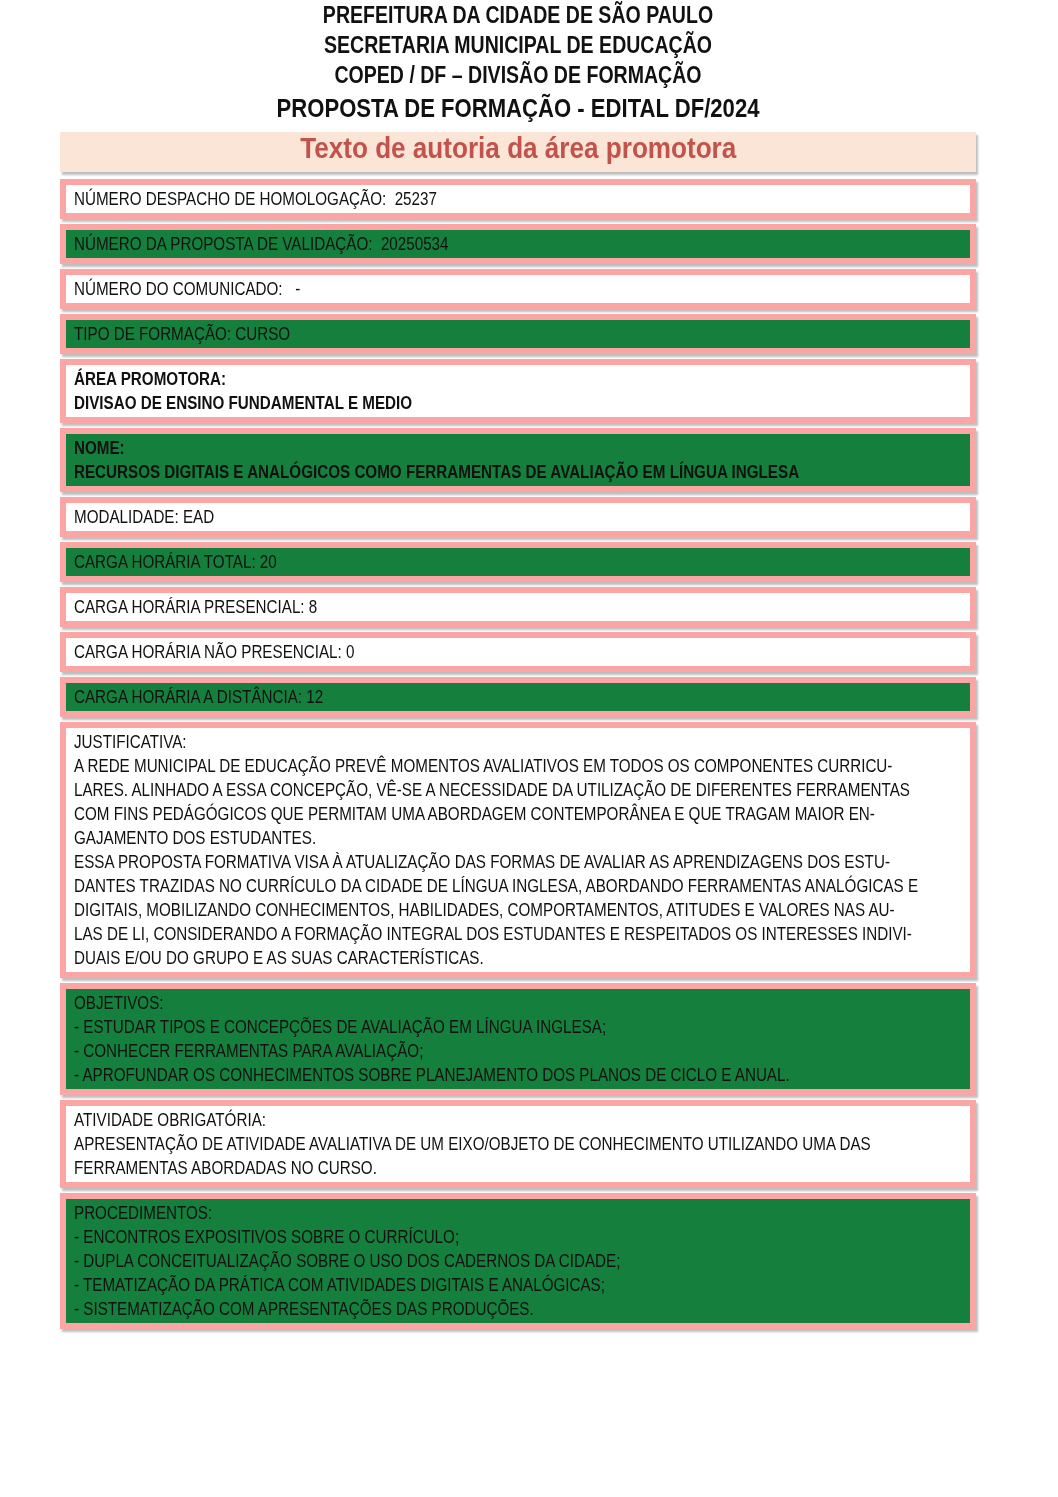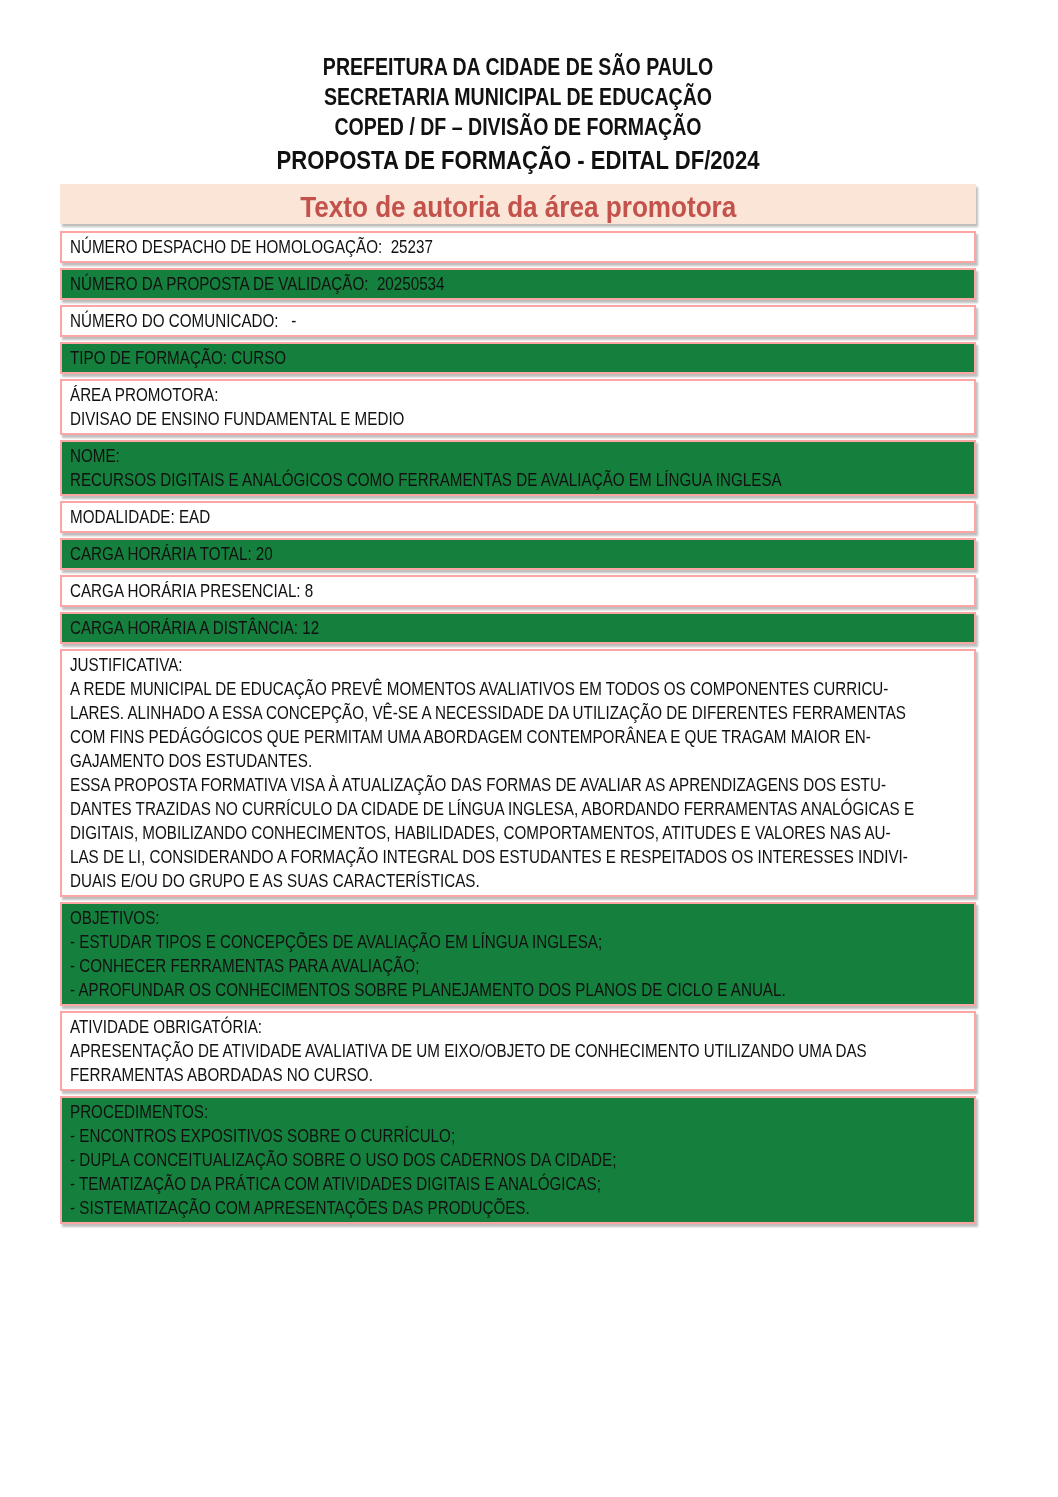--- a/index.html
+++ b/index.html
@@ -3,57 +3,57 @@
 <meta charset="utf-8">
 <style>
   html,body { margin:0; padding:0; }
   body {
     width:1058px; height:1497px;
     background:#ffffff;
     font-family:"Liberation Sans", sans-serif;
     color:#111111;
     overflow:hidden;
   }
-  .page { position:relative; padding-top:52px; }
+  .page { position:relative; }
   .content { margin-left:60px; width:916px; }
 
   
   .doc-header { text-align:center; margin-bottom:6px; }
   .doc-header .hline {
     font-weight:bold; font-size:23px; line-height:30px;
     transform:scaleX(0.85); transform-origin:50% 50%;
     white-space:nowrap;
   }
   .doc-header .hline.big { font-size:26px; line-height:36px; }
 
   
   .banner {
     background:#FBE5D6;
     height:40px; margin-bottom:7px;
-    display:flex; align-items:flex-end; justify-content:center;
+    display:flex; align-items:flex-start; justify-content:center;
     box-shadow:2px 3px 2px rgba(110,110,110,0.45);
   }
   .banner .btxt {
     color:#C3524D; font-weight:bold; font-size:29px;
     transform:scaleX(0.9); transform-origin:50% 50%;
     white-space:nowrap;
   }
 
   
   .row {
     box-sizing:border-box;
-    border:2px solid #fca5a5;
+    border:6px solid #fca5a5;
     background:#ffffff;
     padding:2px 8px;
     margin-bottom:5px;
     box-shadow:2px 3px 2px rgba(110,110,110,0.45);
     overflow:hidden;
   }
   .row.peach { background:#15803d; }
-  .row.bold  { font-weight:normal; }
+  .row.bold  { font-weight:bold; }
   .row .txt {
     display:block;
     width:130%;
     transform:scaleX(0.8); transform-origin:0 0;
     white-space:pre-wrap;
     font-size:19px; line-height:24px;
   }
 </style>
 </head>
 <body>
@@ -94,20 +94,23 @@
     </div>
     <div class="row">
       <span class="txt">MODALIDADE: EAD</span>
     </div>
     <div class="row peach">
       <span class="txt">CARGA HORÁRIA TOTAL: 20</span>
     </div>
     <div class="row">
       <span class="txt">CARGA HORÁRIA PRESENCIAL: 8</span>
     </div>
+    <div class="row">
+      <span class="txt">CARGA HORÁRIA NÃO PRESENCIAL: 0</span>
+    </div>
     <div class="row peach">
       <span class="txt">CARGA HORÁRIA A DISTÂNCIA: 12</span>
     </div>
     <div class="row">
       <span class="txt">JUSTIFICATIVA:
 A REDE MUNICIPAL DE EDUCAÇÃO PREVÊ MOMENTOS AVALIATIVOS EM TODOS OS COMPONENTES CURRICU-
 LARES. ALINHADO A ESSA CONCEPÇÃO, VÊ-SE A NECESSIDADE DA UTILIZAÇÃO DE DIFERENTES FERRAMENTAS
 COM FINS PEDÁGÓGICOS QUE PERMITAM UMA ABORDAGEM CONTEMPORÂNEA E QUE TRAGAM MAIOR EN-
 GAJAMENTO DOS ESTUDANTES.
 ESSA PROPOSTA FORMATIVA VISA À ATUALIZAÇÃO DAS FORMAS DE AVALIAR AS APRENDIZAGENS DOS ESTU-

